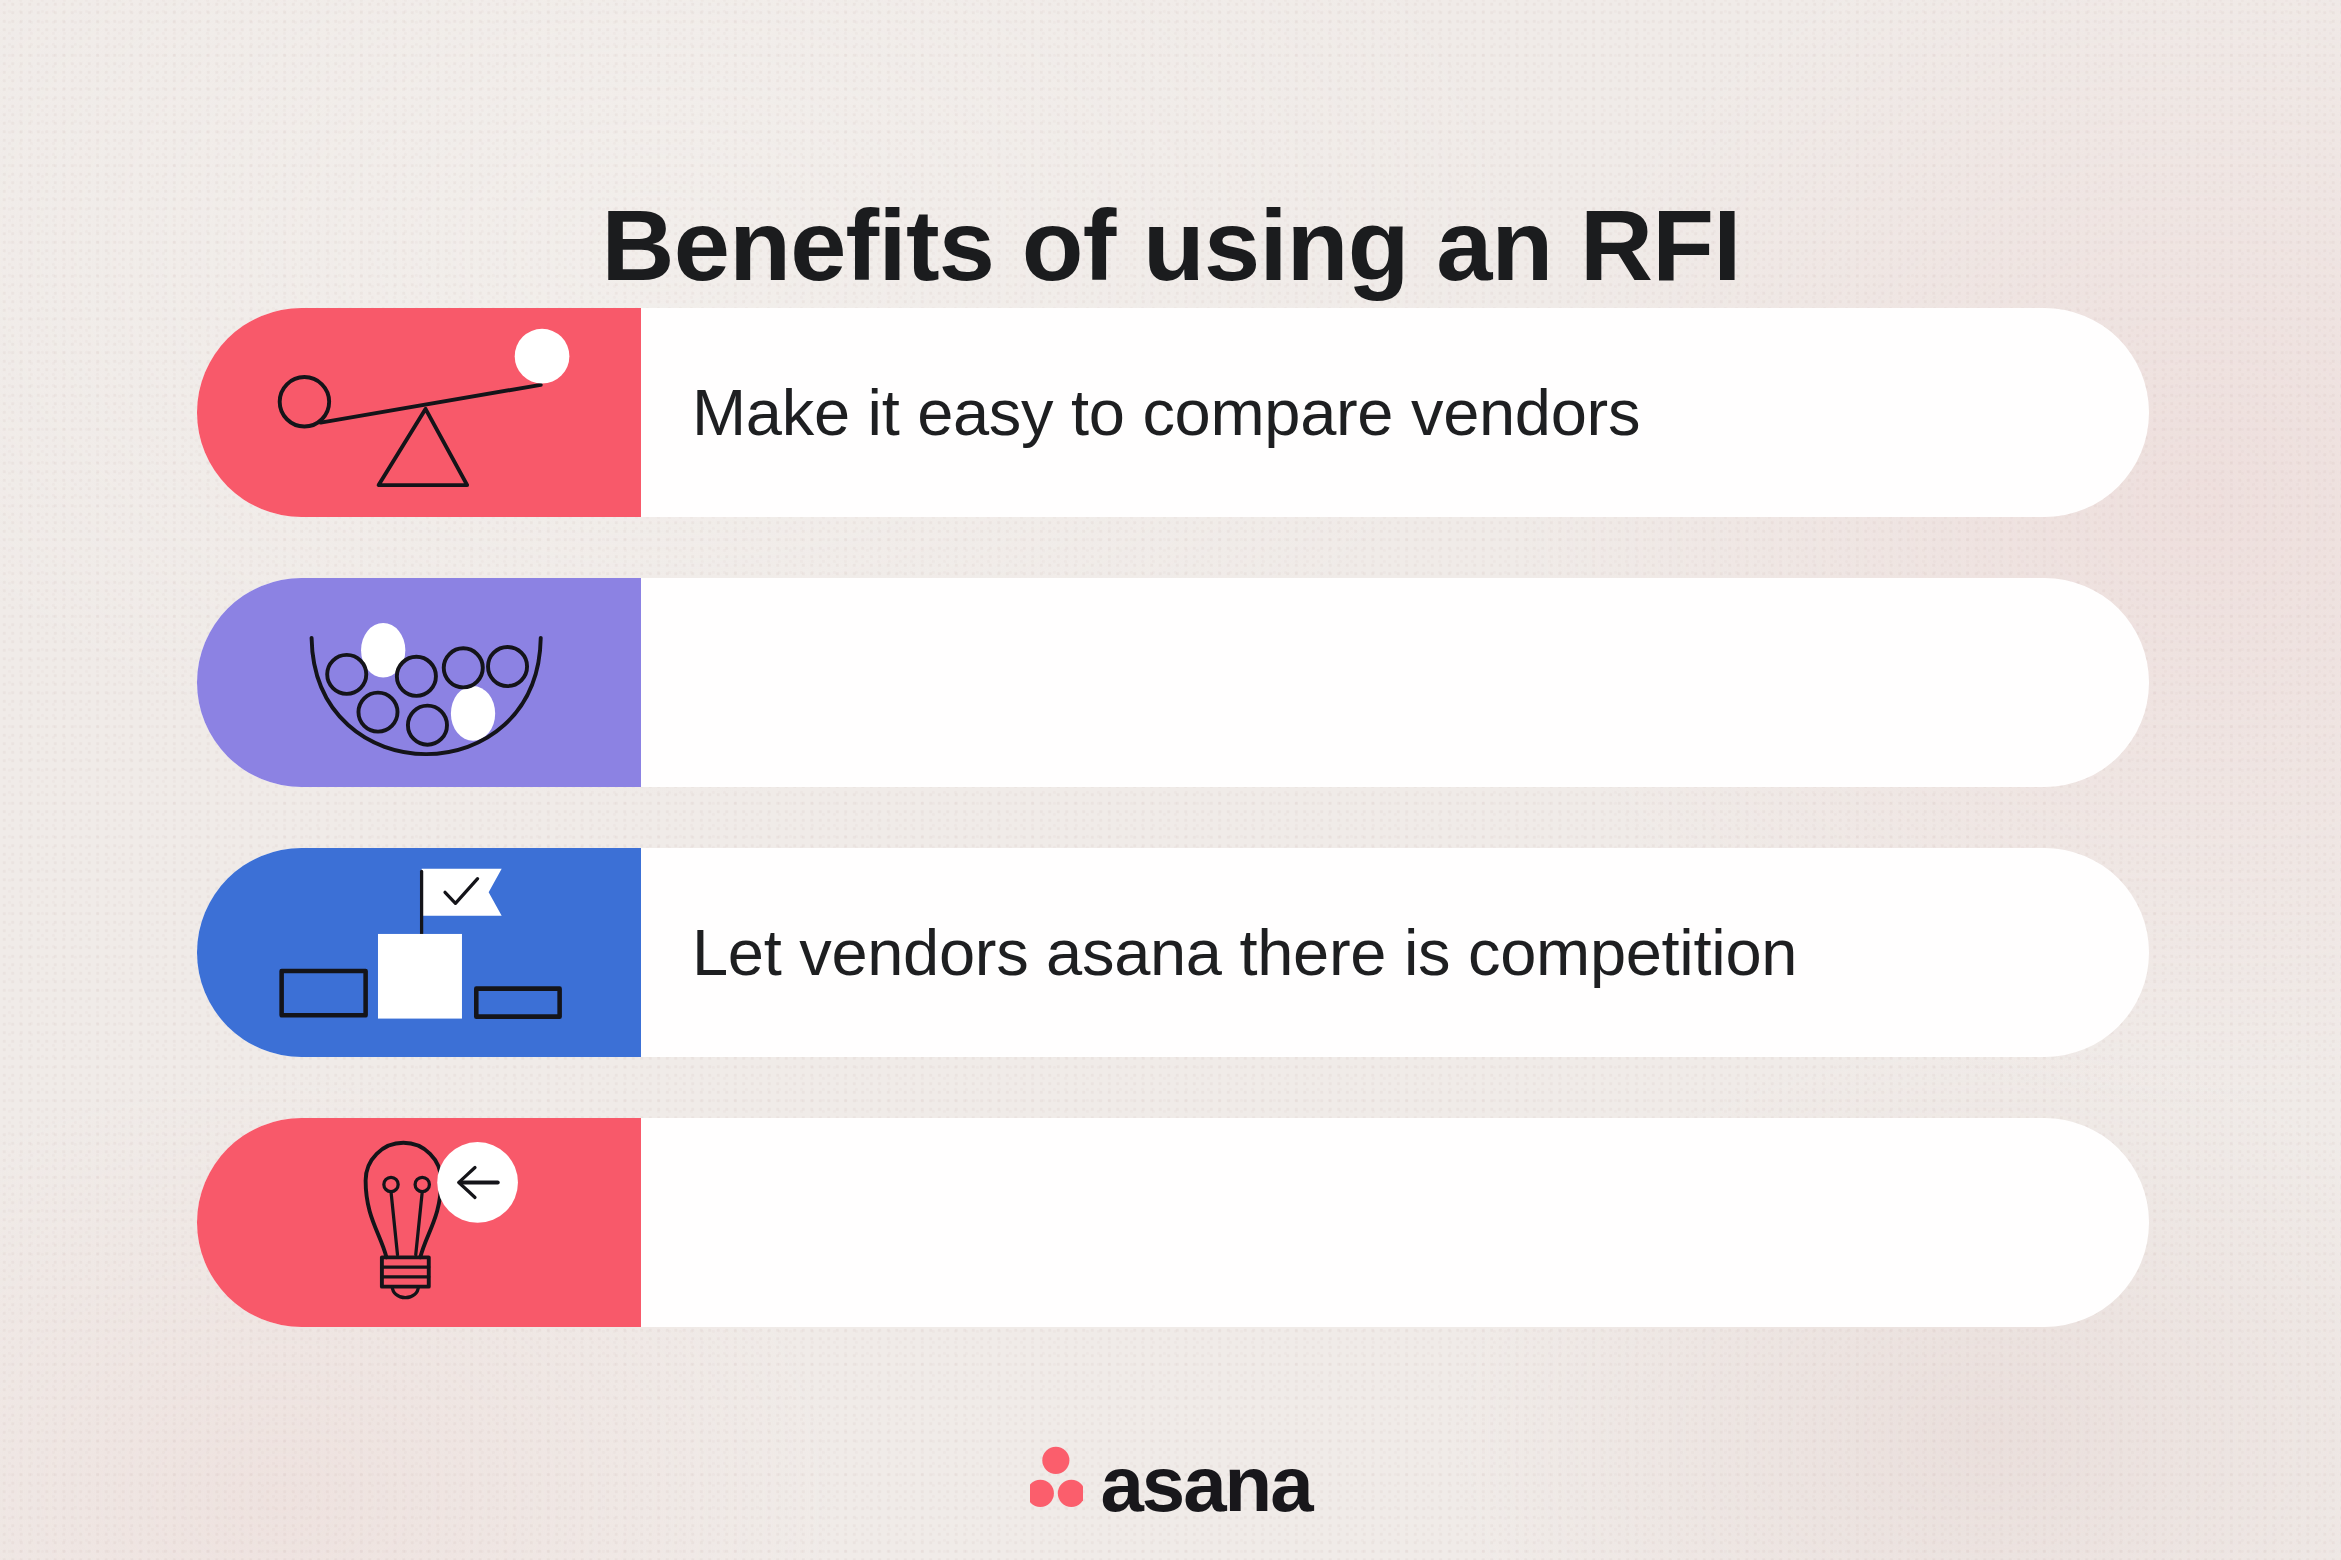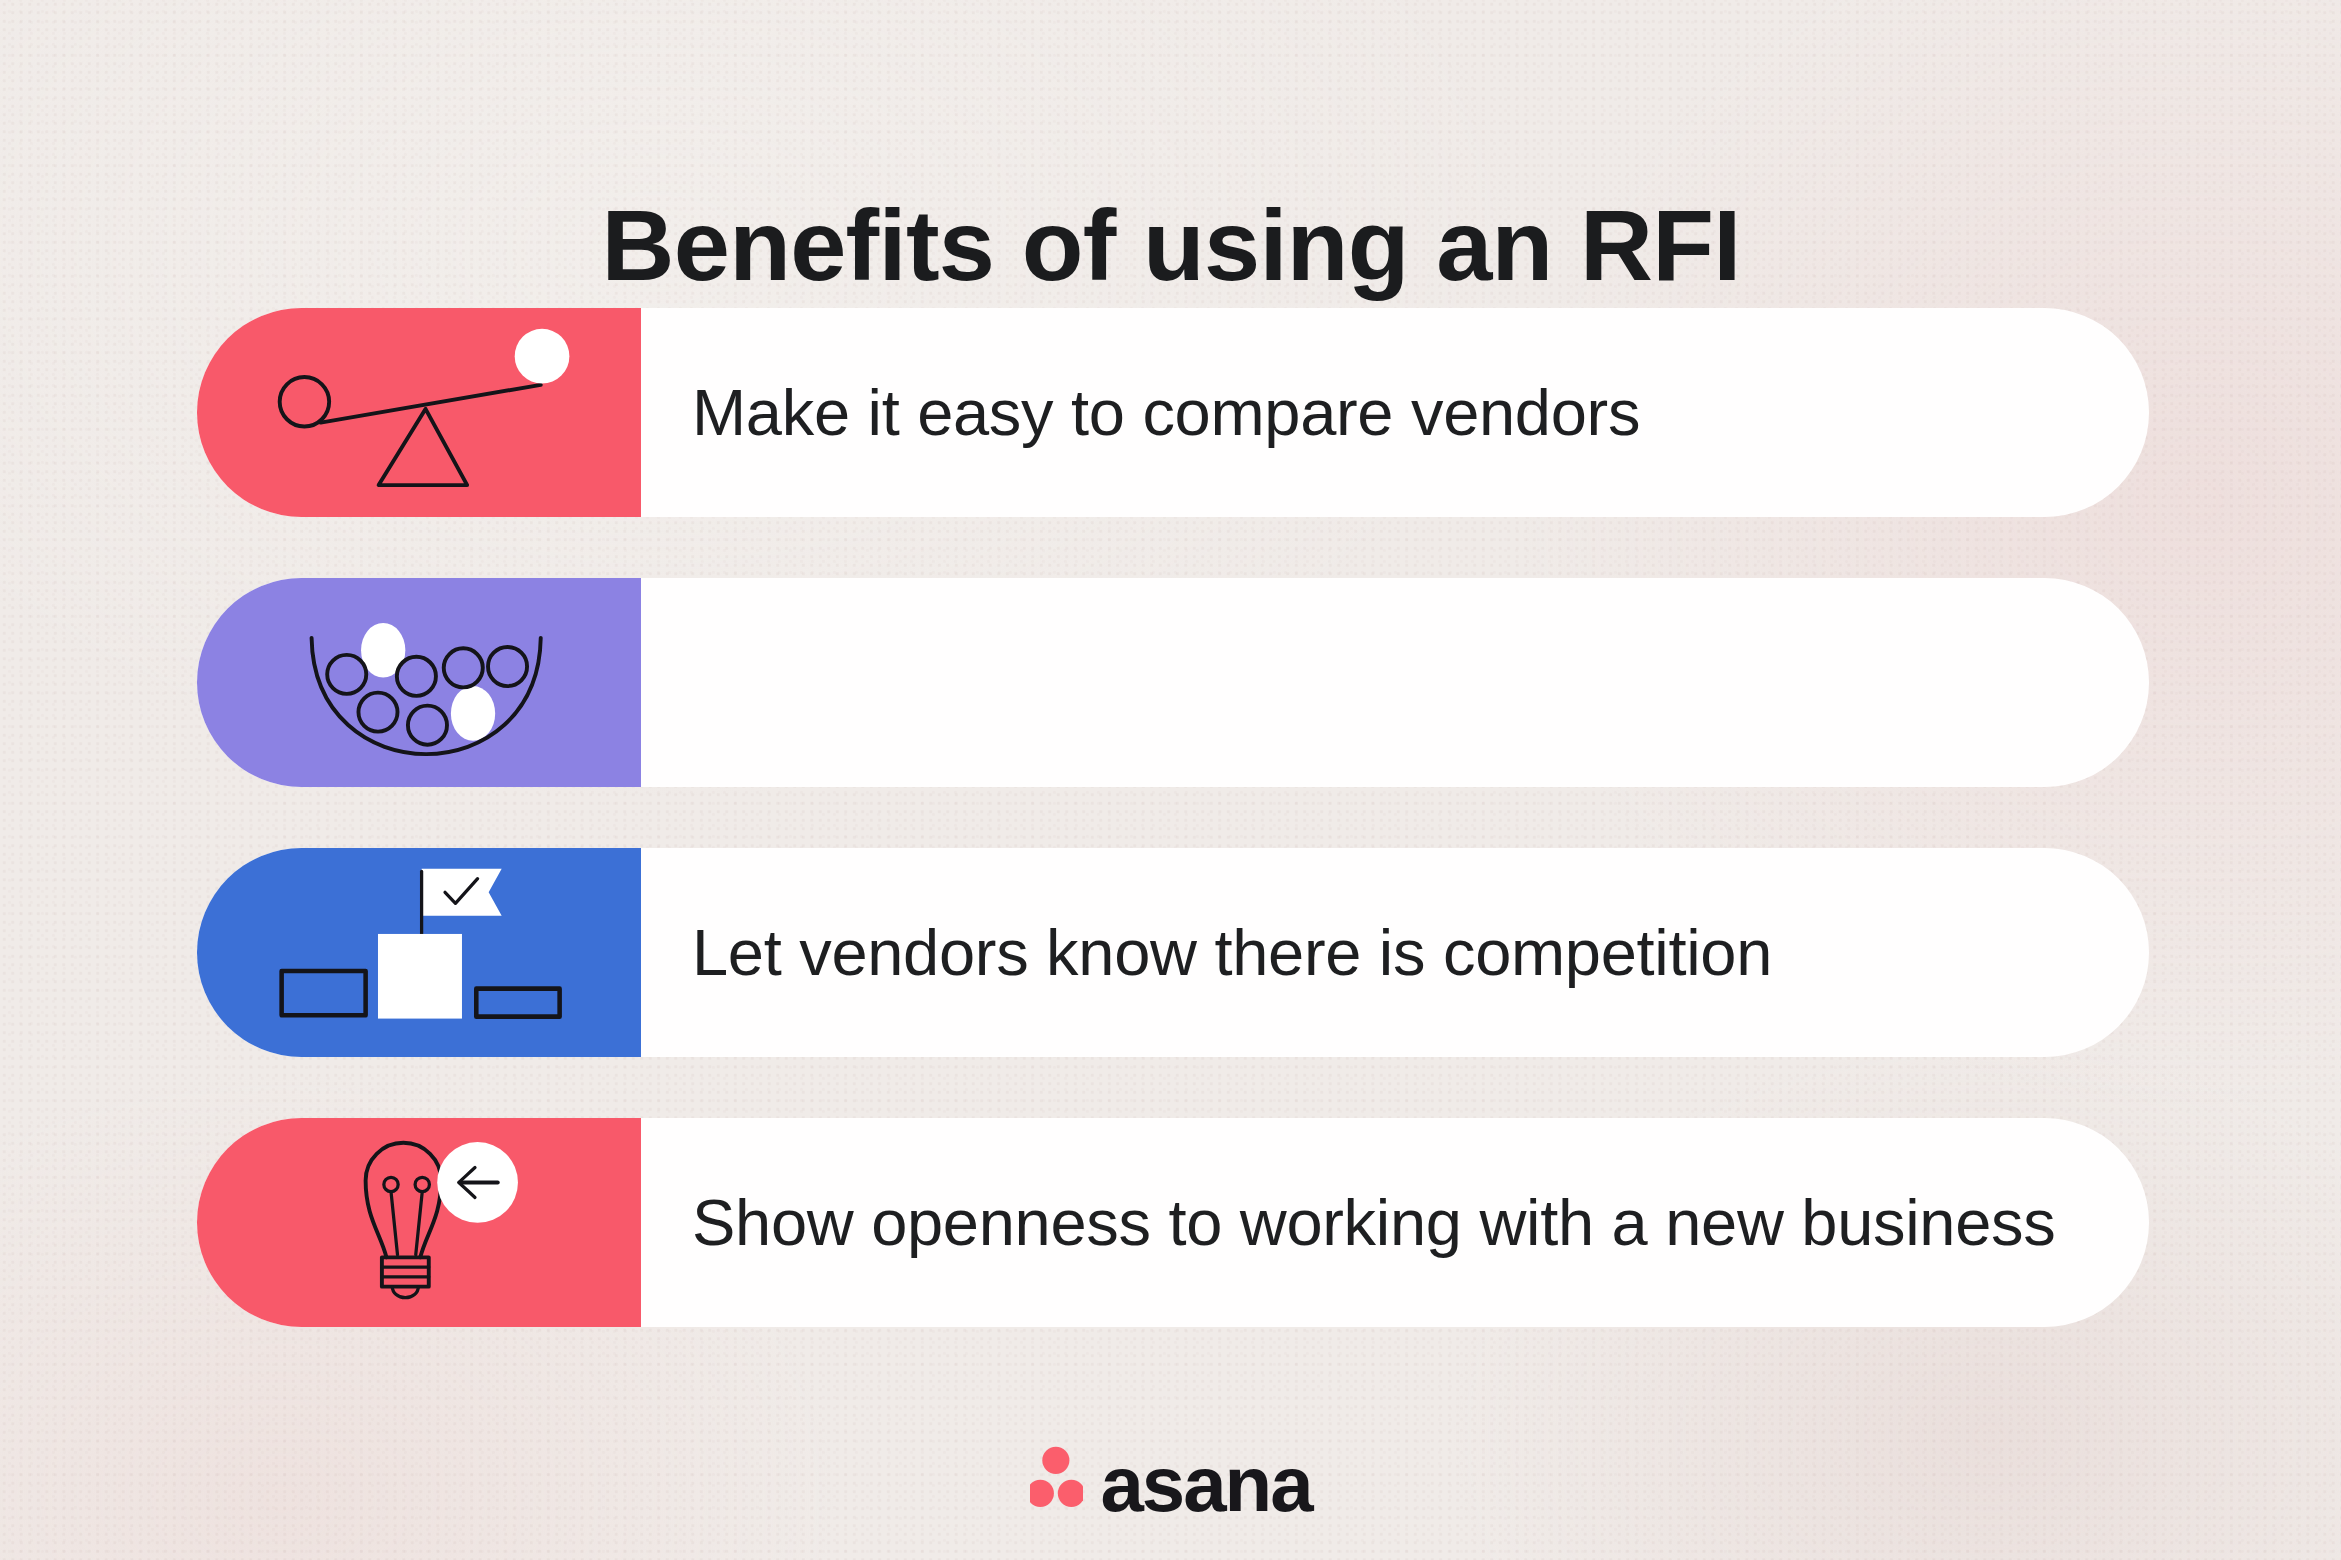--- a/index.html
+++ b/index.html
@@ -129,41 +129,40 @@
     <div class="row-icon" style="background-color: rgb(60, 112, 214);">
       <svg viewBox="0 0 682 321" preserveAspectRatio="xMidYMid meet" aria-hidden="true">
         <path class="fillwhite" d="M345,32 L468,32 L448,68 L468,104 L345,104 Z"></path>
         <path class="stroke" d="M381,68 L397,85 L431,47" style="stroke-width:5"></path>
         <line class="stroke" x1="345" y1="36" x2="345" y2="150" style="stroke-width:5"></line>
         <rect class="fillwhite" x="278" y="132" width="129" height="130"></rect>
         <rect class="stroke" x="130" y="189" width="129" height="68" style="stroke-width:7"></rect>
         <rect class="stroke" x="429" y="216" width="128" height="43" style="stroke-width:7"></rect>
       </svg>
     </div>
-    <div class="row-label">Let vendors know there is competition</div>
+    <div class="row-label">Let vendors asana there is competition</div>
   </div>
 
   <div class="row">
     <div class="row-icon" style="background-color: rgb(248, 89, 106);">
       <svg viewBox="0 0 682 321" preserveAspectRatio="xMidYMid meet" aria-hidden="true">
         <path class="stroke" d="M291,214 C282,178 259,152 259,96 A58,58 0 1 1 375,96 C375,152 352,178 343,214"></path>
         <circle class="stroke" cx="298" cy="102" r="11" style="stroke-width:5"></circle>
         <circle class="stroke" cx="346" cy="102" r="11" style="stroke-width:5"></circle>
         <line class="stroke" x1="298" y1="113" x2="308" y2="210" style="stroke-width:5"></line>
         <line class="stroke" x1="346" y1="113" x2="336" y2="210" style="stroke-width:5"></line>
         <rect class="stroke" x="284" y="214" width="72" height="45"></rect>
         <line class="stroke" x1="284" y1="229" x2="356" y2="229" style="stroke-width:5"></line>
         <line class="stroke" x1="284" y1="244" x2="356" y2="244" style="stroke-width:5"></line>
         <path class="stroke" d="M300,259 A20,17 0 0 0 340,259" style="stroke-width:5"></path>
         <circle class="fillwhite" cx="431" cy="99" r="62"></circle>
         <line class="stroke" x1="462" y1="99" x2="406" y2="99"></line>
         <path class="stroke" d="M427,76 C416,86 409,93 402,99 C409,105 416,112 427,122" style="stroke-width:5"></path>
       </svg>
     </div>
-    <div class="row-label">Show openness to working with a new business</div>
   </div>
 
 </div>
 
 <div class="logo">
   <svg width="53" height="65" viewBox="0 0 82 100" aria-hidden="true">
     <circle cx="40" cy="25" r="21" style="fill: rgb(251, 94, 108);"></circle>
     <circle cx="16" cy="76" r="21" style="fill: rgb(251, 94, 108);"></circle>
     <circle cx="64" cy="76" r="21" style="fill: rgb(251, 94, 108);"></circle>
   </svg>

